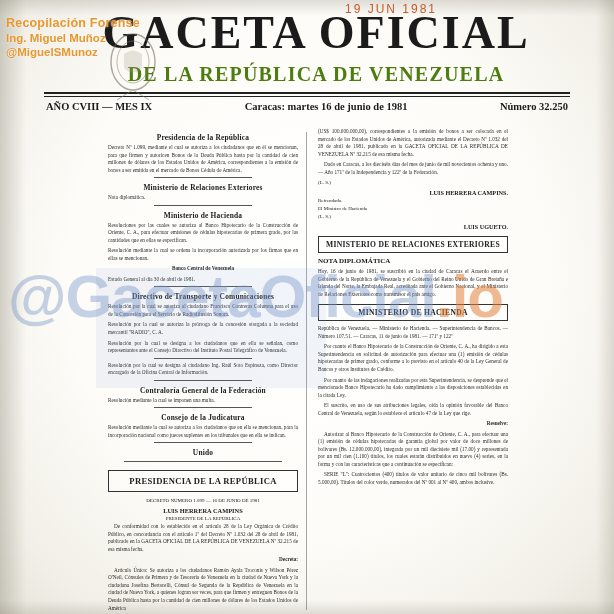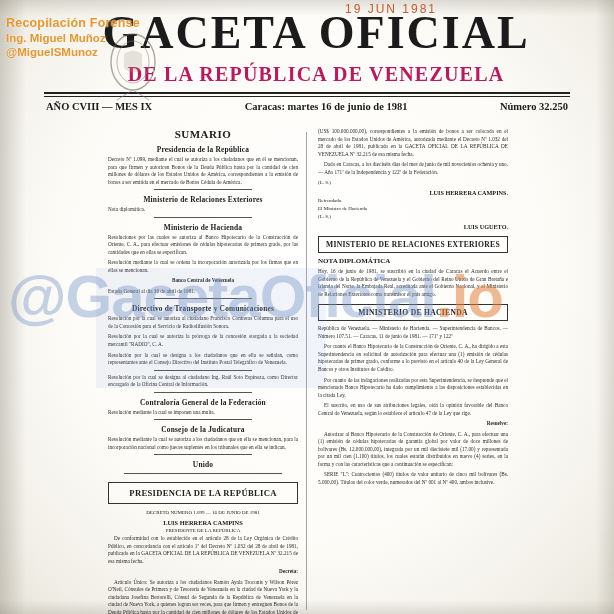--- a/index.html
+++ b/index.html
@@ -111,21 +111,21 @@
     letter-spacing: 2px;
     color: #1b1b1b;
     line-height: 1;
     margin-left: 18px;
   }
   .republica {
     font-family: "Liberation Serif", serif;
     font-size: 20px;
     font-weight: bold;
     letter-spacing: 1.2px;
-    color: #be185d;
+    color: #4d7c0f;
     margin-top: 7px;
     margin-left: 18px;
   }
   .rule {
     height: 2px;
     background: #222;
     margin: 6px 44px 0 44px;
   }
   .rule.thin { height: 1px; margin-top: 1.5px; }
   .issue-line {
@@ -284,21 +284,20 @@
     <path d="M20 26 q9 -7 18 0 l0 14 q-9 9 -18 0 z" fill="#a29a87" opacity=".45"></path>
     <path d="M29 62 q-10 6 -16 10" stroke="#7d7566" stroke-width="1" fill="none"></path>
     <path d="M29 62 q10 6 16 10" stroke="#7d7566" stroke-width="1" fill="none"></path>
   </svg>
 
   <div class="divider"></div>
 
   <div class="cols">
 
     <div class="col col-left">
-      <h2 class="sumario">SUMARIO</h2>
 
       <div class="dept">Presidencia de la República</div>
       <p class="para">Decreto Nº 1.099, mediante el cual se autoriza a los ciudadanos que en él se mencionan, para que firmen y autoricen Bonos de la Deuda Pública hasta por la cantidad de cien millones de dólares de los Estados Unidos de América, correspondientes a la emisión de bonos a ser emitida en el mercado de Bonos Cédula de América.</p>
       <hr class="minirule">
 
       <div class="dept">Ministerio de Relaciones Exteriores</div>
       <p class="para">Nota diplomática.</p>
       <hr class="minirule">
 
       <div class="dept">Ministerio de Hacienda</div>

